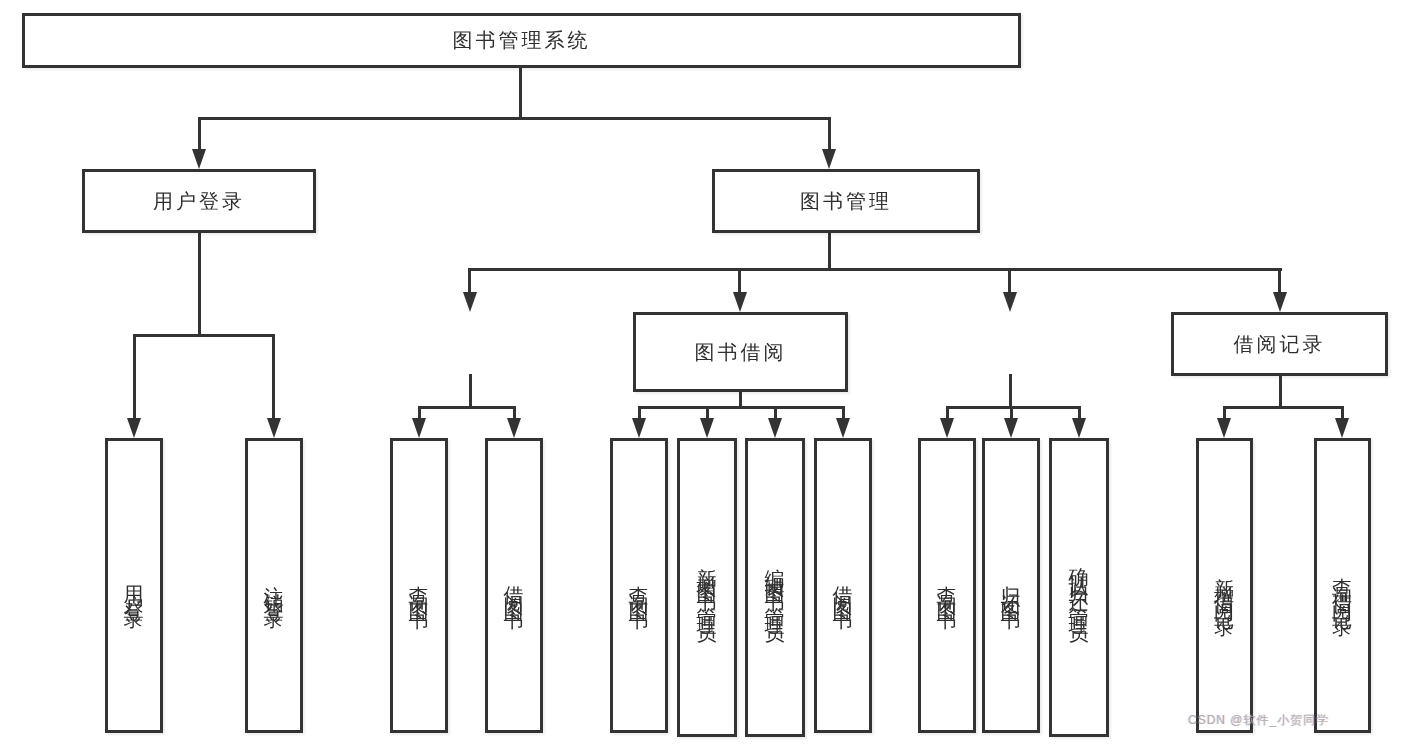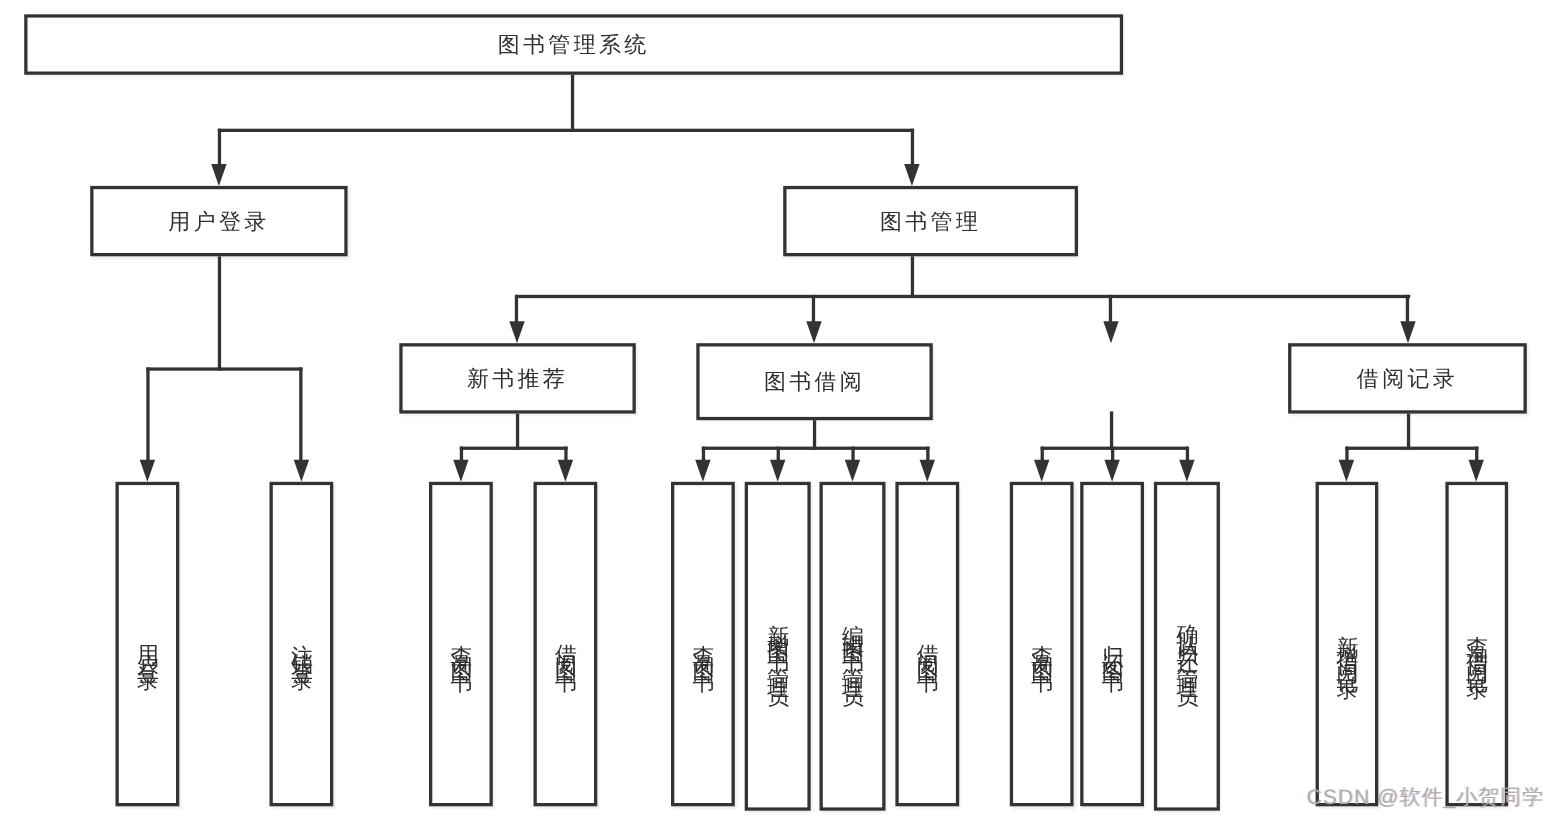--- a/index.html
+++ b/index.html
@@ -16,21 +16,21 @@
       border-left:7px solid transparent;border-right:7px solid transparent;
       border-top:20px solid #333333;}
   
   .node{position:absolute;box-sizing:border-box;background:#ffffff;border:3px solid #333333;
         display:flex;align-items:center;justify-content:center;
         font-size:20px;letter-spacing:3px;color:#2f2f2f;white-space:nowrap;
         box-shadow:2px 2px 2px rgba(0,0,0,0.07);}
   .vnode{writing-mode:vertical-lr;text-orientation:mixed;
          letter-spacing:8px;white-space:normal;line-height:1;}
   .watermark{position:absolute;left:1188px;top:712px;z-index:5;
-             font-size:19px;color:rgba(171,171,171,0.95);letter-spacing:1px;
+             font-size:12px;color:rgba(171,171,171,0.95);letter-spacing:1px;
              text-shadow:1px 0 rgba(235,120,120,0.25),-1px 0 rgba(120,150,235,0.25);}
 </style>
 </head>
 <body>
 
 <div class="canvas">
 
   <div class="l v" style="left:519px;top:65px;height:55px"></div>
   <div class="l h" style="left:198px;top:117px;width:633px"></div>
   <div class="l v" style="left:198px;top:117px;height:34px"></div>
@@ -88,22 +88,21 @@
   <div class="l v" style="left:1223px;top:406px;height:14px"></div>
   <div class="ah" style="left:1217px;top:418px"></div>
   <div class="l v" style="left:1341px;top:406px;height:14px"></div>
   <div class="ah" style="left:1335px;top:418px"></div>
 
   <div class="node" style="left:22px;top:13px;width:999px;height:55px">图书管理系统</div>
 
   <div class="node" style="left:82px;top:169px;width:234px;height:64px">用户登录</div>
   <div class="node" style="left:712px;top:169px;width:268px;height:64px">图书管理</div>
 
-  <div class="node" style="left:363px;top:312px;width:215px;height:64px">新书推荐</div>
-  <div class="node" style="left:633px;top:312px;width:215px;height:70px">图书借阅</div>
+  <div class="node" style="left:633px;top:312px;width:215px;height:80px">图书借阅</div>
   <div class="node" style="left:1171px;top:312px;width:217px;height:64px">借阅记录</div>
 
   <div class="node vnode" style="left:105px;top:438px;width:58px;height:295px">用户登录</div>
   <div class="node vnode" style="left:245px;top:438px;width:58px;height:295px">注销登录</div>
 
   <div class="node vnode" style="left:390px;top:438px;width:58px;height:295px">查询图书</div>
   <div class="node vnode" style="left:485px;top:438px;width:58px;height:295px">借阅图书</div>
 
   <div class="node vnode" style="left:610px;top:438px;width:58px;height:295px">查询图书</div>
   <div class="node vnode" style="left:677px;top:438px;width:60px;height:299px">新增图书（管理员）</div>

